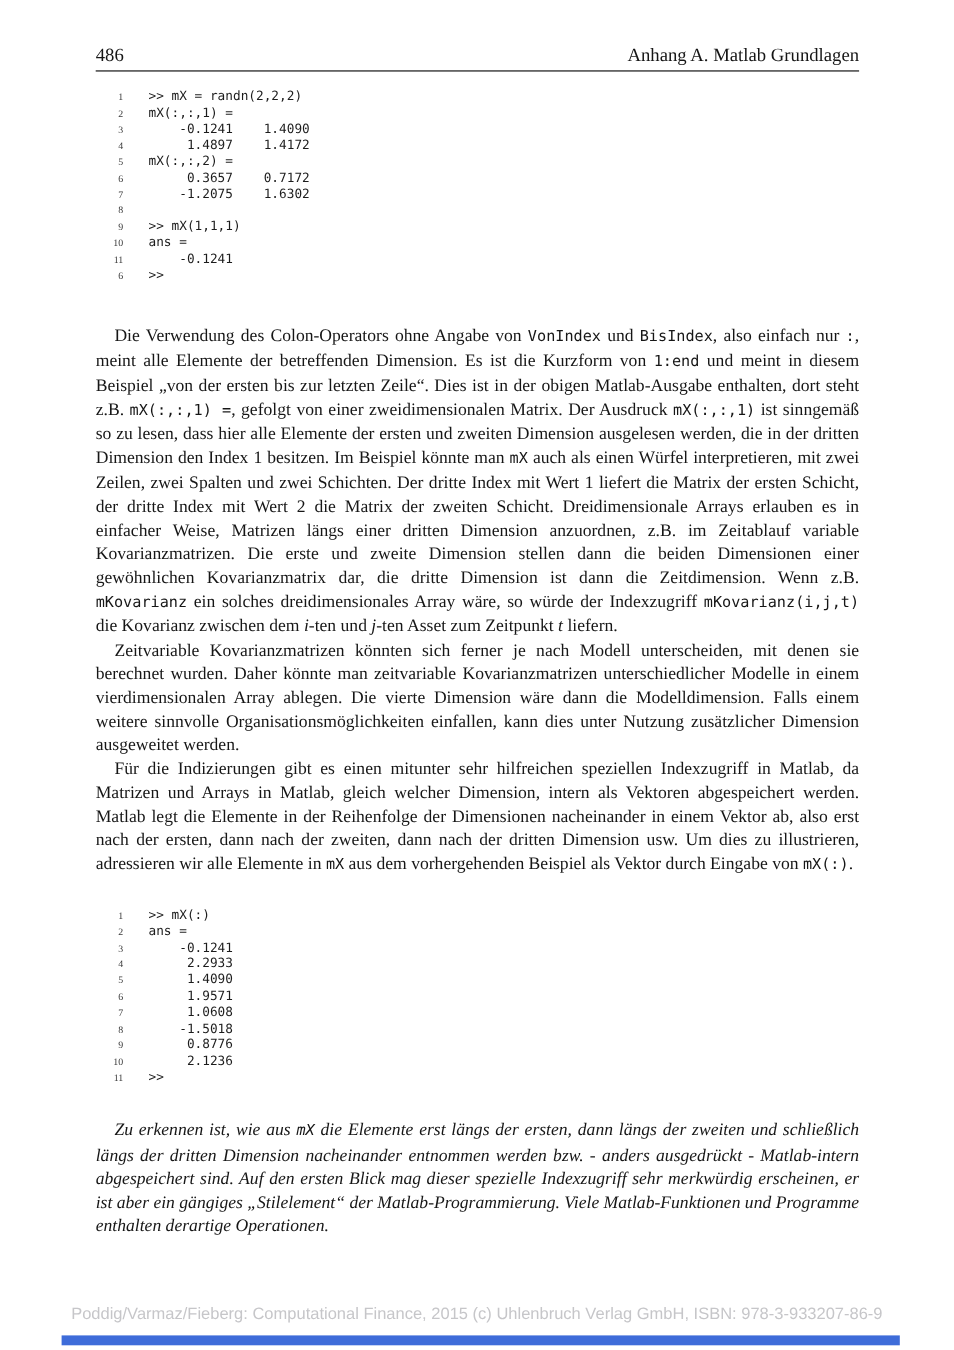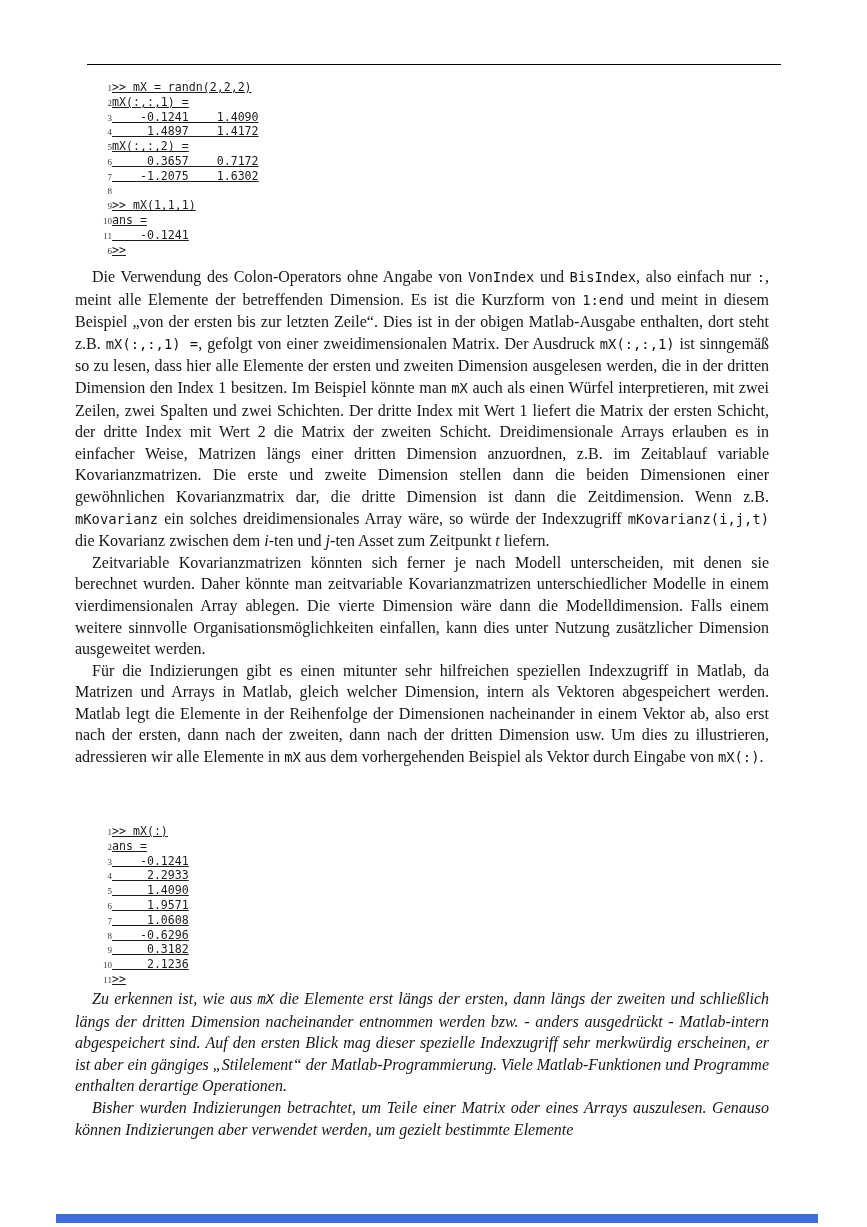--- a/index.html
+++ b/index.html
@@ -40,29 +40,30 @@
   .codeline { display: flex; height: 14.8px; align-items: baseline; }
   .lineno {
     display: inline-block;
     width: 24px;
     text-align: right;
     font-family: "Liberation Serif", serif;
     font-size: 9px;
     color: #3a3a3a;
     flex: 0 0 auto;
   }
-  .codetext { white-space: pre; margin-left: 0; text-decoration: underline; }
+  .codetext { white-space: pre; margin-left: 23px; }
 
   
   .bodyblock {
     position: absolute;
-    left: 75px; width: 694px;
+    left: 87px; width: 694px;
     font-size: 16px;
     line-height: 21.6px;
     text-align: justify;
+    margin-top: 29px;
   }
   .para { margin: 0; text-indent: 17px; }
   .inline-code {
     font-family: "DejaVu Sans Mono", monospace;
     font-size: 13.8px;
   }
   .inline-italic { font-style: italic; }
 
   
   .footer-text {
@@ -78,20 +79,24 @@
     top: 1214px; left: 56px;
     width: 762px; height: 9px;
     background: #3e6cd9;
   }
 </style>
 </head>
 <body>
 
 <div class="page">
 
+  <div class="header">
+    <span>486</span>
+    <span>Anhang A.  Matlab Grundlagen</span>
+  </div>
   <div class="header-rule"></div>
 
   <div class="codeblock" style="top: 80px;">
       <div class="codeline">
         <span class="lineno">1</span>
         <span class="codetext">&gt;&gt; mX = randn(2,2,2)</span>
       </div>
       <div class="codeline">
         <span class="lineno">2</span>
         <span class="codetext">mX(:,:,1) =</span>
@@ -168,36 +173,36 @@
       <div class="codeline">
         <span class="lineno">6</span>
         <span class="codetext">     1.9571</span>
       </div>
       <div class="codeline">
         <span class="lineno">7</span>
         <span class="codetext">     1.0608</span>
       </div>
       <div class="codeline">
         <span class="lineno">8</span>
-        <span class="codetext">    -0.6296</span>
+        <span class="codetext">    -1.5018</span>
       </div>
       <div class="codeline">
         <span class="lineno">9</span>
-        <span class="codetext">     0.3182</span>
+        <span class="codetext">     0.8776</span>
       </div>
       <div class="codeline">
         <span class="lineno">10</span>
         <span class="codetext">     2.1236</span>
       </div>
       <div class="codeline">
         <span class="lineno">11</span>
         <span class="codetext">&gt;&gt;</span>
       </div>
     </div>
 
   <div class="bodyblock" style="top: 988px; font-style: italic;">
     <p class="para"><span>Zu erkennen ist, wie aus </span><span class="inline-code">mX</span><span> die Elemente erst längs der ersten, dann längs der zweiten und schließlich längs der dritten Dimension nacheinander entnommen werden bzw. - anders ausgedrückt - Matlab-intern abgespeichert sind. Auf den ersten Blick mag dieser spezielle Indexzugriff sehr merkwürdig erscheinen, er ist aber ein gängiges „Stilelement“ der Matlab-Programmierung. Viele Matlab-Funktionen und Programme enthalten derartige Operationen.</span></p>
-    <p class="para"><span>Bisher wurden Indizierungen betrachtet, um Teile einer Matrix oder eines Arrays auszulesen. Genauso können Indizierungen aber verwendet werden, um gezielt bestimmte Elemente</span></p>
   </div>
 
+  <div class="footer-text">Poddig/Varmaz/Fieberg: Computational Finance, 2015  (c) Uhlenbruch Verlag GmbH, ISBN: 978-3-933207-86-9</div>
   <div class="footer-bar" style="background: rgb(62, 108, 217);"></div>
 
 </div>
 
 </body></html>

